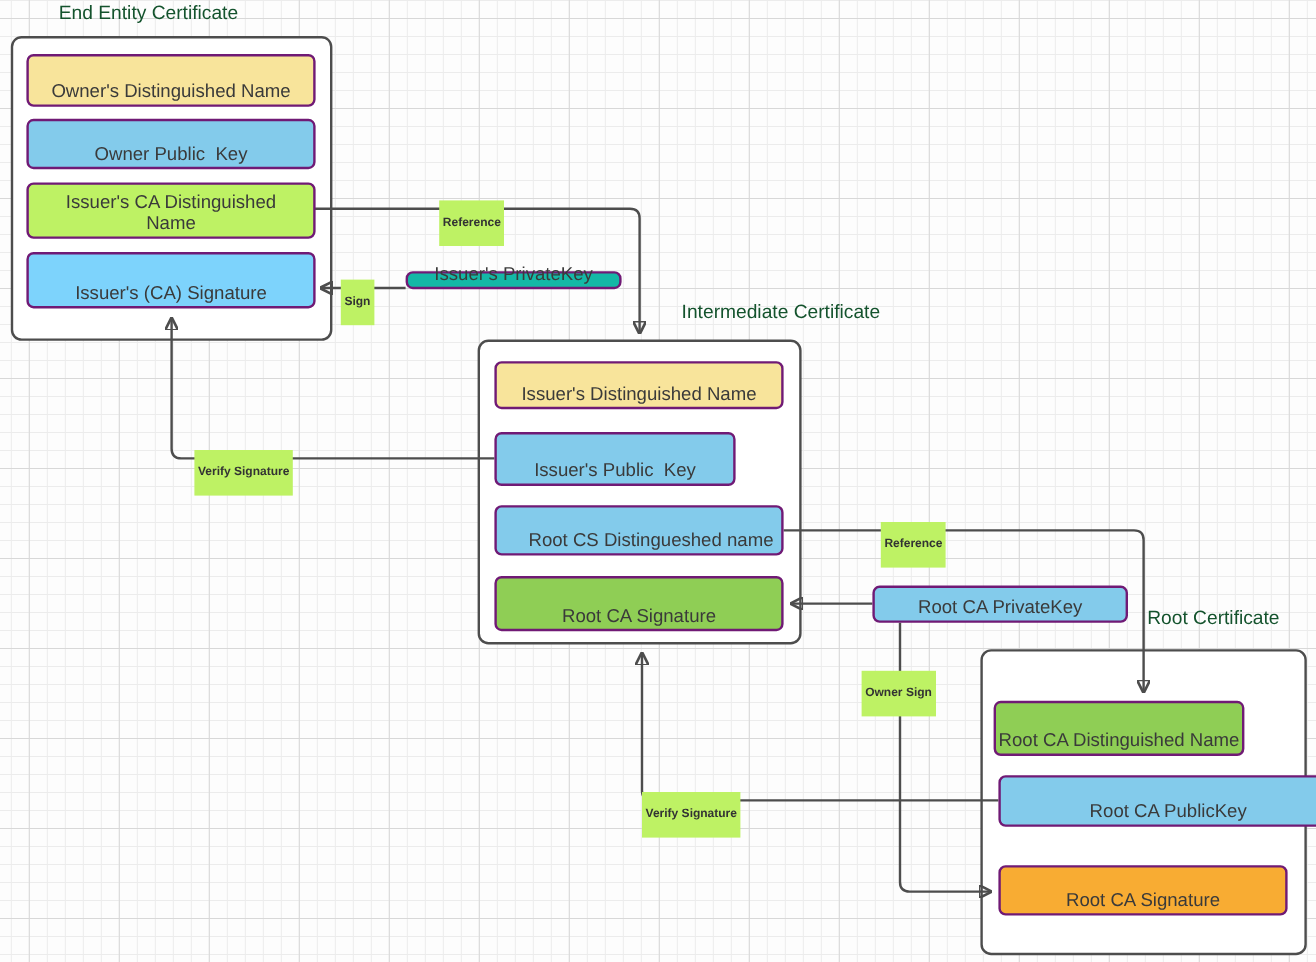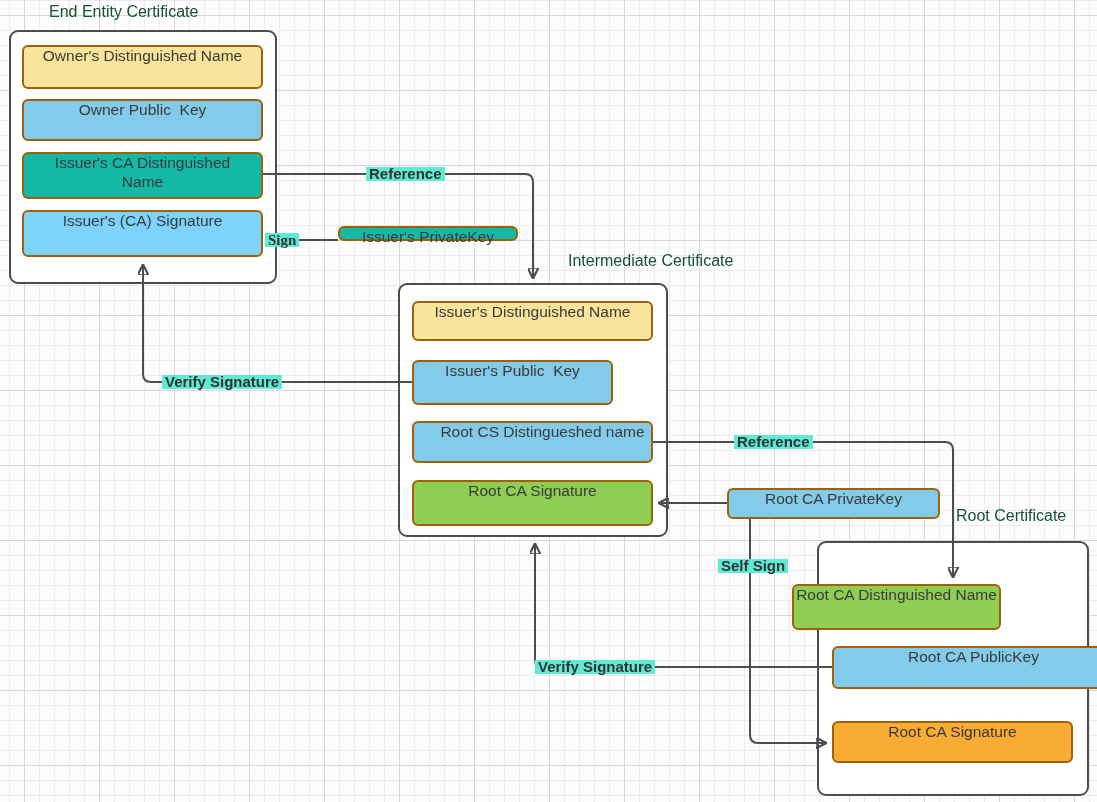--- a/index.html
+++ b/index.html
@@ -13,31 +13,31 @@
       linear-gradient(#ececec 1px, transparent 1px),
       linear-gradient(90deg, #ececec 1px, transparent 1px);
     background-size:75px 75px,75px 75px,15px 15px,15px 15px;
     background-position:24px 15px,24px 15px,9px 0px,9px 0px;
   }
   .group{
     position:absolute;background:#ffffff;border:2px solid #4D4D4D;
     border-radius:9px;box-sizing:border-box;
   }
   .node{
-    position:absolute;border:2px solid #a16207;border-radius:6px;
-    box-sizing:border-box;display:flex;align-items:flex-start;justify-content:center;
+    position:absolute;border:2px solid #701a75;border-radius:6px;
+    box-sizing:border-box;display:flex;align-items:flex-end;justify-content:center;
     text-align:center;font-size:15.5px;color:#3A3A3A;line-height:1.2;
   }
   .node span{white-space:pre-wrap;}
   .gtitle{
     position:absolute;font-size:16px;color:#14532d;white-space:nowrap;
   }
   .wire-label{
-    position:absolute;font-size:15px;font-weight:bold;color:#333333;
-    background:#5eead4;padding:0 3px;white-space:nowrap;line-height:14px;
+    position:absolute;font-size:10px;font-weight:bold;color:#333333;
+    background:#bef264;padding:12px 3px;white-space:nowrap;line-height:14px;
   }
   #wires{position:absolute;left:0;top:0;pointer-events:none;}
   #wires path{stroke:#4D4D4D;stroke-width:2;fill:none;pointer-events:stroke;}
 </style>
 </head>
 <body>
 
 <div class="group" style="left:9px;top:30px;width:268px;height:254px;"></div>
 <div class="group" style="left:398px;top:283px;width:270px;height:254px;"></div>
 <div class="group" style="left:817px;top:541px;width:272px;height:255px;"></div>
@@ -60,21 +60,21 @@
 <div class="gtitle" style="left:49px;top:3px;">End Entity Certificate</div>
 <div class="gtitle" style="left:568px;top:252px;">Intermediate Certificate</div>
 <div class="gtitle" style="left:956px;top:507px;">Root Certificate</div>
 
 <div class="node" style="left: 22px; top: 45px; width: 241px; height: 44px; background-color: rgb(248, 228, 155);">
   <span>Owner's Distinguished Name</span>
 </div>
 <div class="node" style="left: 22px; top: 99px; width: 241px; height: 42px; background-color: rgb(131, 203, 235);">
   <span>Owner Public  Key</span>
 </div>
-<div class="node" style="left: 22px; top: 152px; width: 241px; height: 47px; background-color: #14b8a6;">
+<div class="node" style="left: 22px; top: 152px; width: 241px; height: 47px; background-color: #bef264;">
   <span>Issuer's CA Distinguished
 Name</span>
 </div>
 <div class="node" style="left: 22px; top: 210px; width: 241px; height: 47px; background-color: #7dd3fc;">
   <span>Issuer's (CA) Signature</span>
 </div>
 
 <div class="node" style="left: 338px; top: 226px; width: 180px; height: 15px; background-color: #14b8a6;">
   <span>Issuer's PrivateKey</span>
 </div>
@@ -89,28 +89,28 @@
   <span>Root CS Distingueshed name</span>
 </div>
 <div class="node" style="left: 412px; top: 480px; width: 241px; height: 46px; background-color: rgb(143, 206, 85);">
   <span>Root CA Signature</span>
 </div>
 
 <div class="node" style="left: 727px; top: 488px; width: 213px; height: 31px; background-color: rgb(131, 203, 235);">
   <span>Root CA PrivateKey</span>
 </div>
 
-<div class="node" style="left: 792px; top: 584px; width: 209px; height: 46px; background-color: rgb(143, 206, 85);">
+<div class="node" style="left: 828px; top: 584px; width: 209px; height: 46px; background-color: rgb(143, 206, 85);">
   <span>Root CA Distinguished Name</span>
 </div>
 <div class="node" style="left: 832px; top: 646px; width: 283px; height: 43px; background-color: rgb(131, 203, 235);">
   <span>Root CA PublicKey</span>
 </div>
 <div class="node" style="left: 832px; top: 721px; width: 241px; height: 42px; background-color: rgb(248, 172, 51);">
   <span>Root CA Signature</span>
 </div>
 
 <div class="wire-label" style="left:366px;top:167px;">Reference</div>
-<div class="wire-label" style="left:265px;top:233px;font-family:Liberation Serif, serif;">Sign</div>
+<div class="wire-label" style="left:284px;top:233px;">Sign</div>
 <div class="wire-label" style="left:162px;top:375px;">Verify Signature</div>
 <div class="wire-label" style="left:734px;top:435px;">Reference</div>
-<div class="wire-label" style="left:718px;top:559px;">Self Sign</div>
+<div class="wire-label" style="left:718px;top:559px;">Owner Sign</div>
 <div class="wire-label" style="left:535px;top:660px;">Verify Signature</div>
 
 </body></html>

